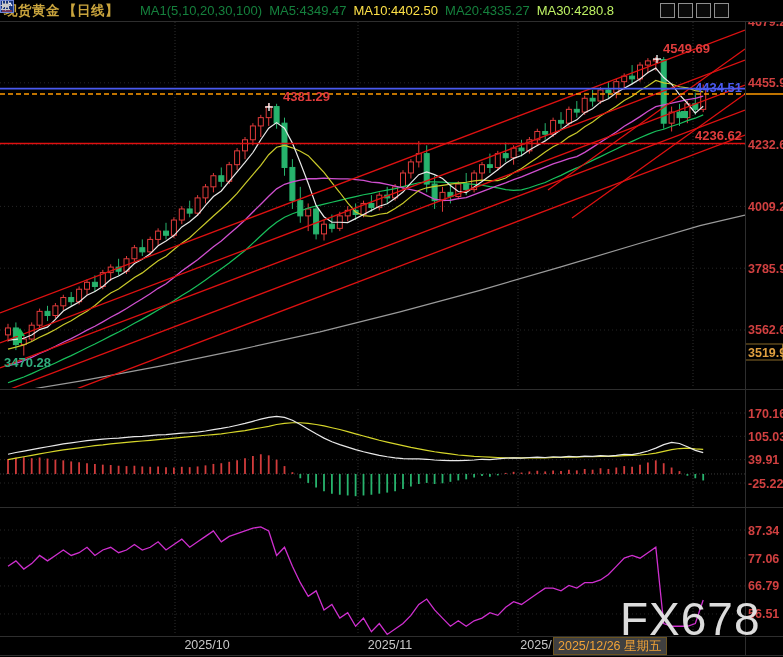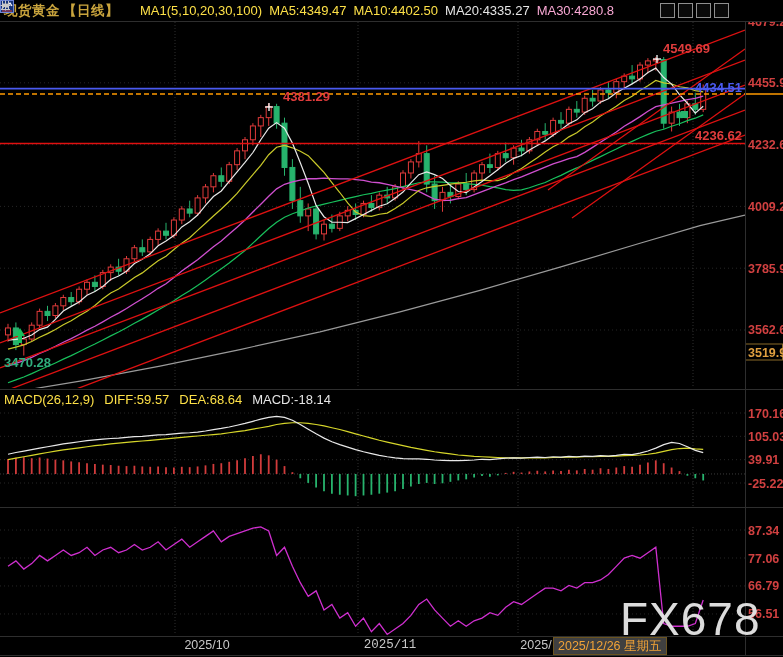--- a/index.html
+++ b/index.html
@@ -3,21 +3,21 @@
 <meta charset="utf-8">
 <style>
   html,body{margin:0;padding:0;background:#000;}
   .stage{position:relative;width:783px;height:657px;background:#000;overflow:hidden;
          font-family:"Liberation Sans",sans-serif;}
   svg{position:absolute;left:0;top:0;}
   .topbar{position:absolute;top:0;left:0;right:0;height:21px;display:flex;align-items:center;
           gap:7px;padding-left:4px;font-size:13px;color:#e6e6e6;z-index:5;background:#000;}
   .t-symbol,.t-period{color:#c9a43d;font-weight:700;font-size:13.5px;letter-spacing:.5px;}
   .t-period{margin-left:-4px;text-align:right;}
-  .c-white{color:#fde047}.c-yellow{color:#fde047}.c-magenta{color:#e5e5e5}.c-green{color:#f9a8d4}
+  .c-white{color:#15803d}.c-yellow{color:#fde047}.c-magenta{color:#15803d}.c-green{color:#bef264}
   .icon-wrap{display:inline-flex;align-items:center;}
   .t-icons{margin-left:auto;display:flex;gap:3px;margin-right:54px;}
   .icon-box{width:13px;height:13px;border:1px solid #8f8f8f;display:inline-flex;
             align-items:center;justify-content:center;background:#0a0a0a;}
   .ind-row{position:absolute;left:4px;height:17px;display:flex;gap:10px;font-size:13px;
            z-index:4;align-items:center;white-space:nowrap;}
   .time-row{position:absolute;top:637px;left:0;width:627px;height:19px;z-index:4;
             font-size:12.5px;color:#c8c8c8;}
   .time-label{position:absolute;top:1px;transform:translateX(-50%);}
   .time-highlight{position:absolute;top:0;color:#f0a237;border:1px solid #6b5420;background:#404040;
@@ -450,29 +450,23 @@
       <rect x="745.5" y="344" width="37" height="16" fill="#000" stroke="#8a6a28"></rect>
       <text x="748" y="356.5" class="ax-badge">3519.93</text>
       <line x1="0" y1="21.5" x2="783" y2="21.5" stroke="#2e2e2e"></line>
       <line x1="0" y1="389.5" x2="783" y2="389.5" stroke="#2e2e2e"></line>
       <line x1="0" y1="507.5" x2="783" y2="507.5" stroke="#2e2e2e"></line>
       <line x1="0" y1="636.5" x2="783" y2="636.5" stroke="#2e2e2e"></line>
       <line x1="0" y1="655.5" x2="783" y2="655.5" stroke="#2e2e2e"></line>
       <line x1="745.5" y1="21" x2="745.5" y2="656" stroke="#2e2e2e"></line>
     </svg>
 
-  <div class="ind-row" style="top:391px">
-    <span class="c-white">MACD(26,12,9)</span>
-    <span class="c-white">DIFF:59.57</span>
-    <span class="c-yellow">DEA:68.64</span>
-    <span class="c-magenta">MACD:-18.14</span>
-  </div>
 
 
   <div class="time-row" id="time-row">
       <span class="time-label" style="left: 207px;">2025/10</span>
-      <span class="time-label" style="left: 390px; font-family: Liberation Mono, monospace;">2025/11</span>
+      <span class="time-label" style="left: 390px;">2025/11</span>
       <span class="time-label" style="left: 536px; text-align: right;">2025/</span>
       <span class="time-highlight" style="left: 553px;">2025/12/26 星期五</span>
     </div>
 
   <div class="watermark">FX678</div>
 </div>
 
 </body></html>

